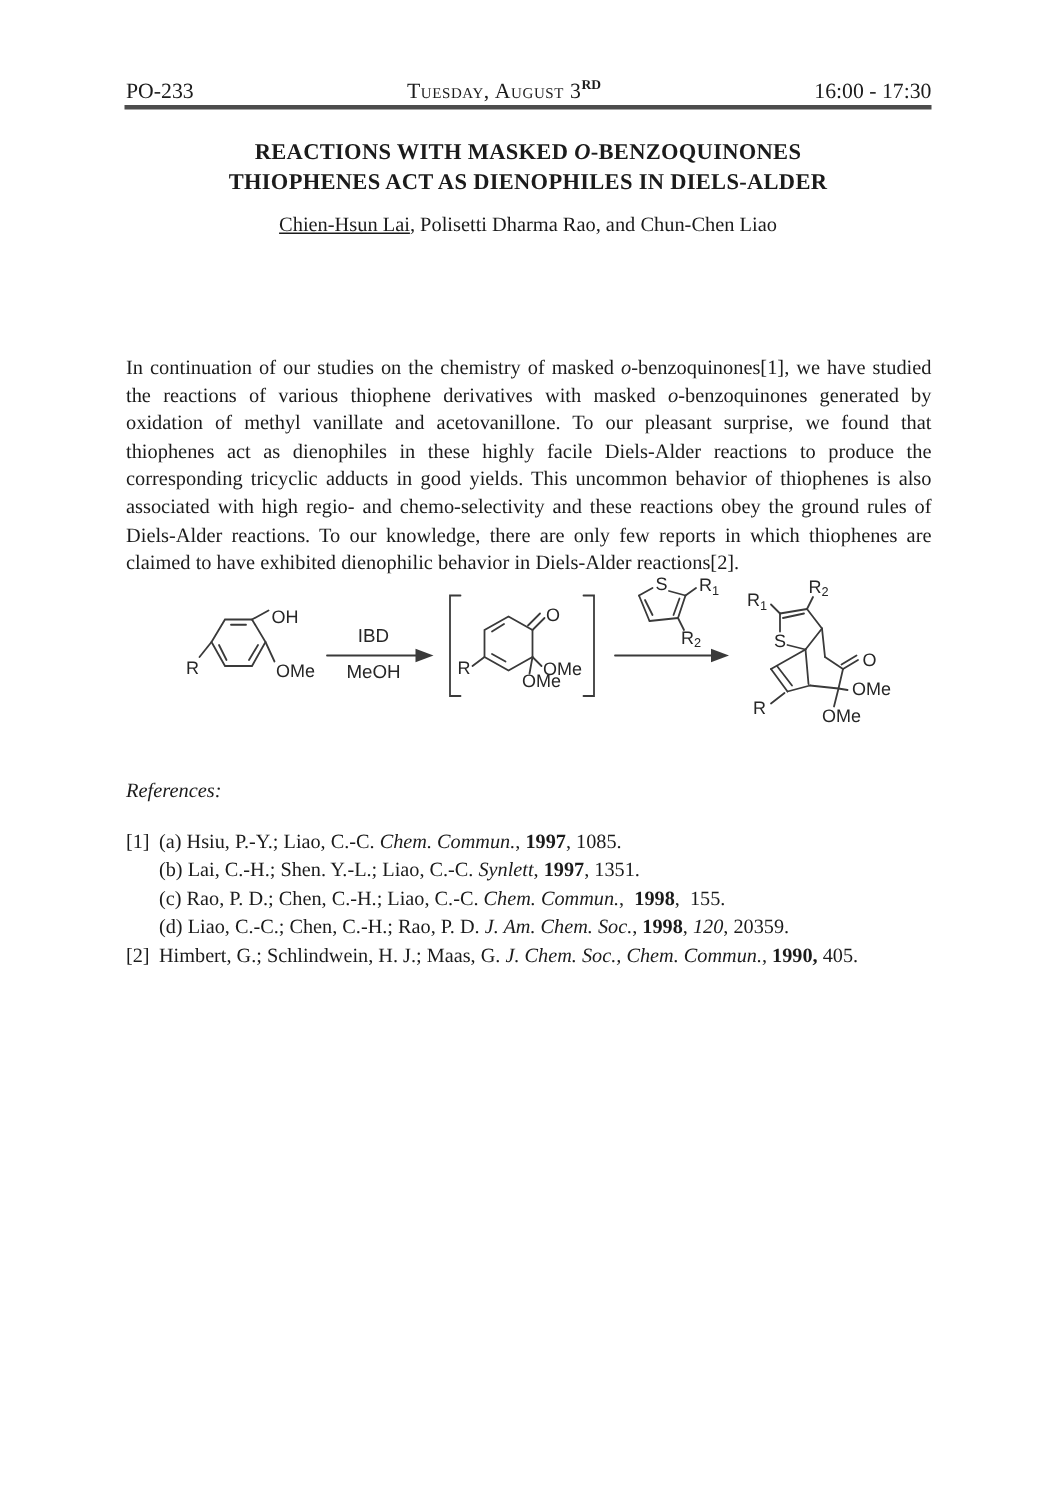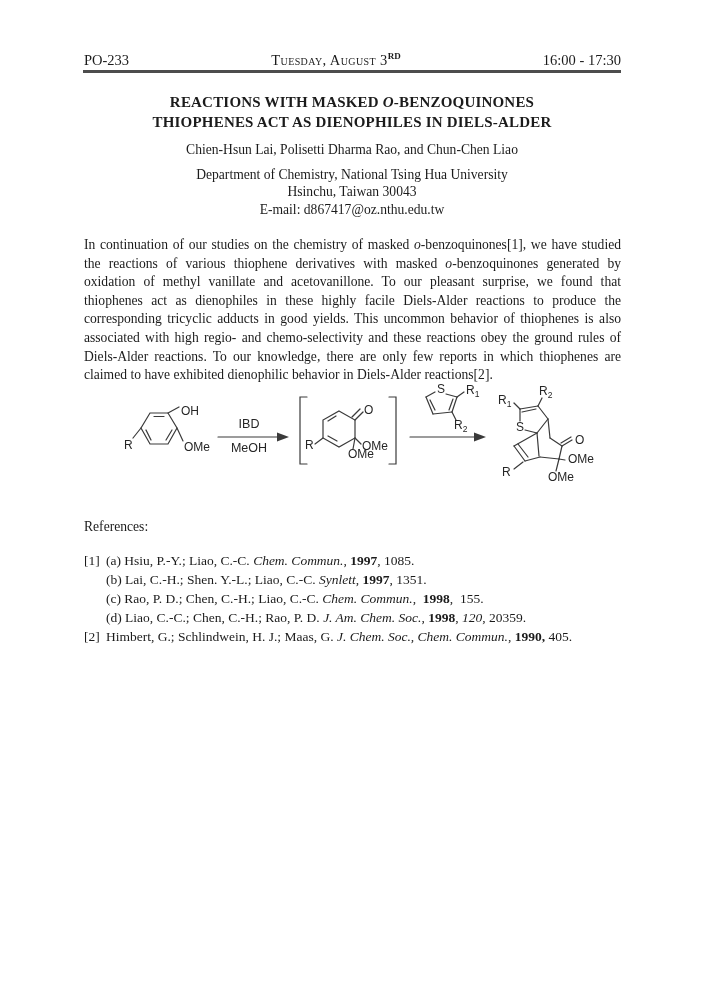--- a/index.html
+++ b/index.html
@@ -52,29 +52,29 @@
   }
   .scheme polygon.head{fill:#3a3a3a;stroke:none;}
   .scheme text{
     font-family:"Liberation Sans", sans-serif;font-size:12px;fill:#262626;
     stroke:none;
   }
   .scheme text.rg{font-size:12.5px;}
   .scheme tspan.sub{font-size:8.5px;}
 
   
-  .refs-heading{position:absolute;top:519px;left:84px;font-size:13.6px;}
+  .refs-heading{position:absolute;top:519px;left:84px;font-size:13.6px;font-style:italic;}
   .refs{position:absolute;top:551px;left:84px;width:545px;font-size:13.5px;line-height:19.1px;}
   .ref-line{display:flex;}
   .ref-marker{flex:0 0 22px;}
   .ref-body{flex:1;}
 
   .it{font-style:italic;}
   .bd{font-weight:bold;}
-  .un{text-align:right;}
+  .un{text-decoration:underline;text-align:right;}
   .sp{font-size:0.62em;vertical-align:0.45em;}
 </style>
 </head>
 <body>
 
 <div class="page">
 
   <div class="header">
     <span>PO-233</span>
     <span class="date"><span>Tuesday, August 3</span><span class="sp">RD</span></span>
@@ -82,25 +82,20 @@
   </div>
   <div class="rule"></div>
 
   <div class="title">
     <div><span>REACTIONS WITH MASKED </span><span class="it">O</span><span>-BENZOQUINONES</span></div>
     <div>THIOPHENES ACT AS DIENOPHILES IN DIELS-ALDER</div>
   </div>
 
   <div class="authors"><span class="un">Chien-Hsun Lai</span><span>, Polisetti Dharma Rao, and Chun-Chen Liao</span></div>
 
-  <div class="affiliation">
-    <div>Department of Chemistry, National Tsing Hua University</div>
-    <div>Hsinchu, Taiwan 30043</div>
-    <div>E-mail: d867417@oz.nthu.edu.tw</div>
-  </div>
 
   <div class="abstract"><span>In continuation of our studies on the chemistry of masked </span><span class="it">o</span><span>-benzoquinones[1], we have studied the reactions of various thiophene derivatives with masked </span><span class="it">o</span><span>-benzoquinones generated by oxidation of methyl vanillate and acetovanillone. To our pleasant surprise, we found that thiophenes act as dienophiles in these highly facile Diels-Alder reactions to produce the corresponding tricyclic adducts in good yields. This uncommon behavior of thiophenes is also associated with high regio- and chemo-selectivity and these reactions obey the ground rules of Diels-Alder reactions. To our knowledge, there are only few reports in which thiophenes are claimed to have exhibited dienophilic behavior in Diels-Alder reactions[2].</span></div>
 
   <svg class="scheme" width="560" height="135" viewBox="110 378 560 135">
 
     <g>
       <polygon points="143,428 152,413 170,413 179,428 170,444 152,444"></polygon>
       <line x1="156" y1="416.5" x2="166" y2="416.5"></line>
       <line x1="174" y1="430" x2="168" y2="440"></line>
       <line x1="153" y1="440" x2="148" y2="430"></line>

